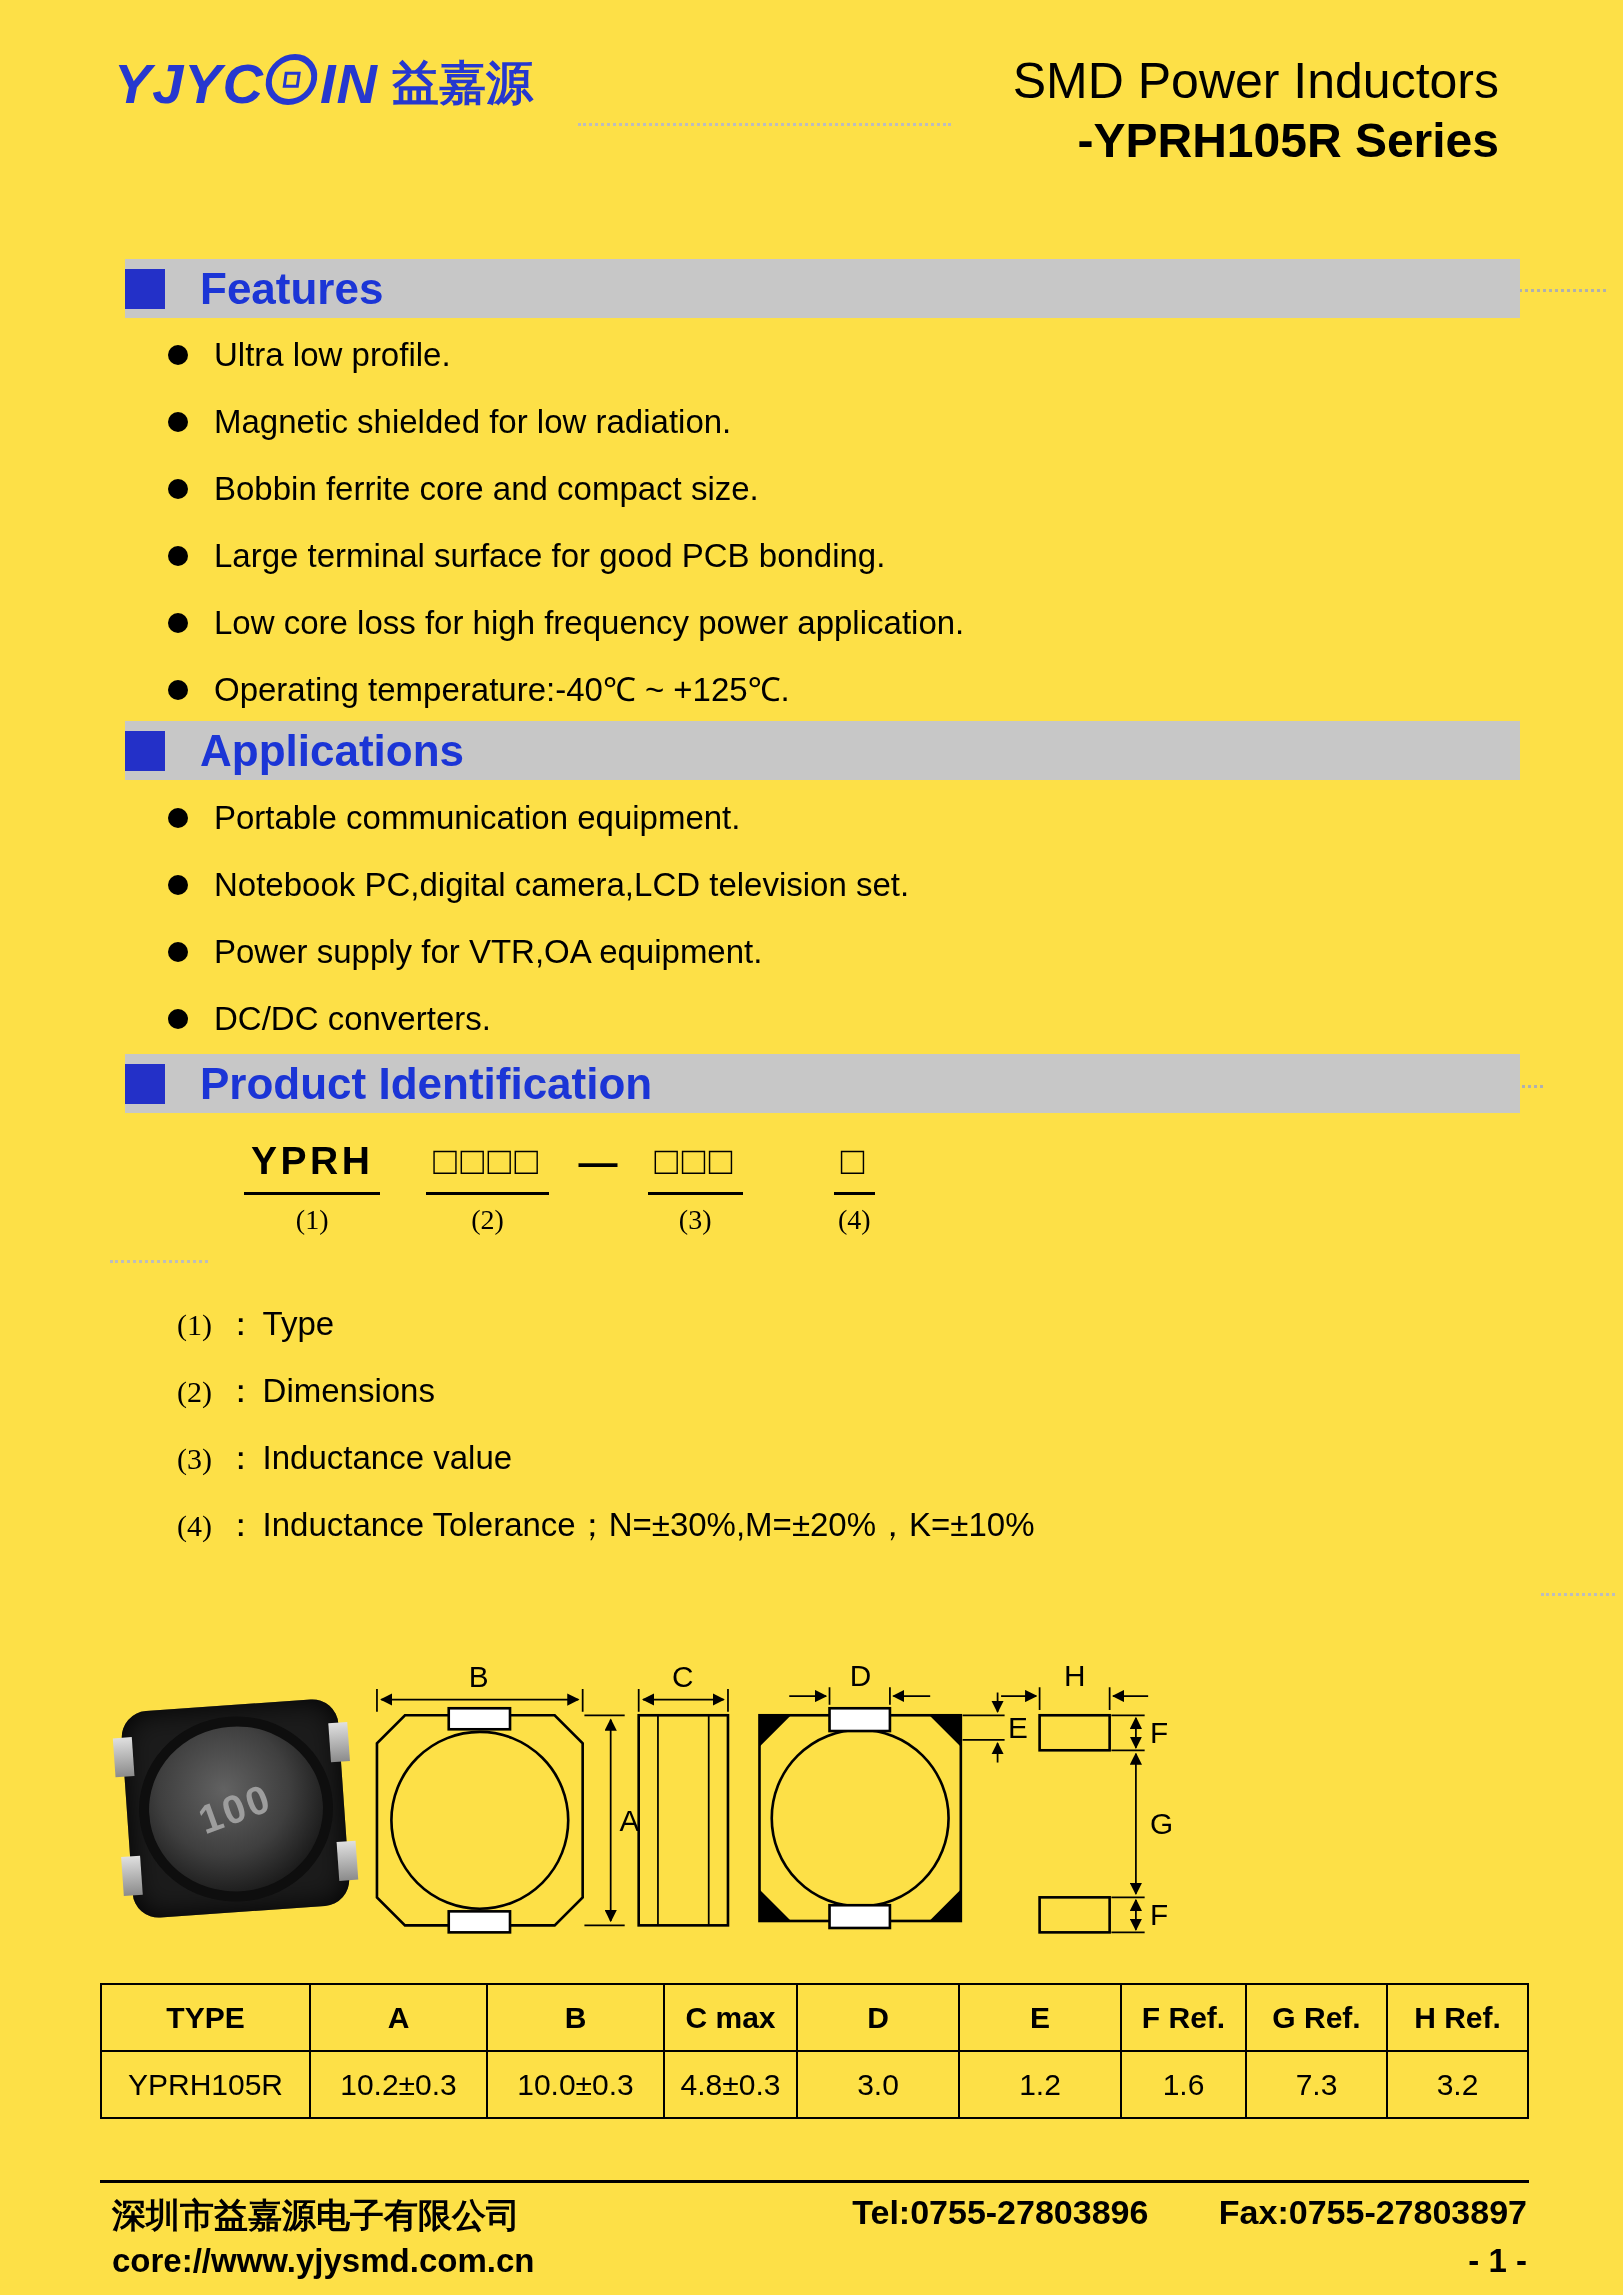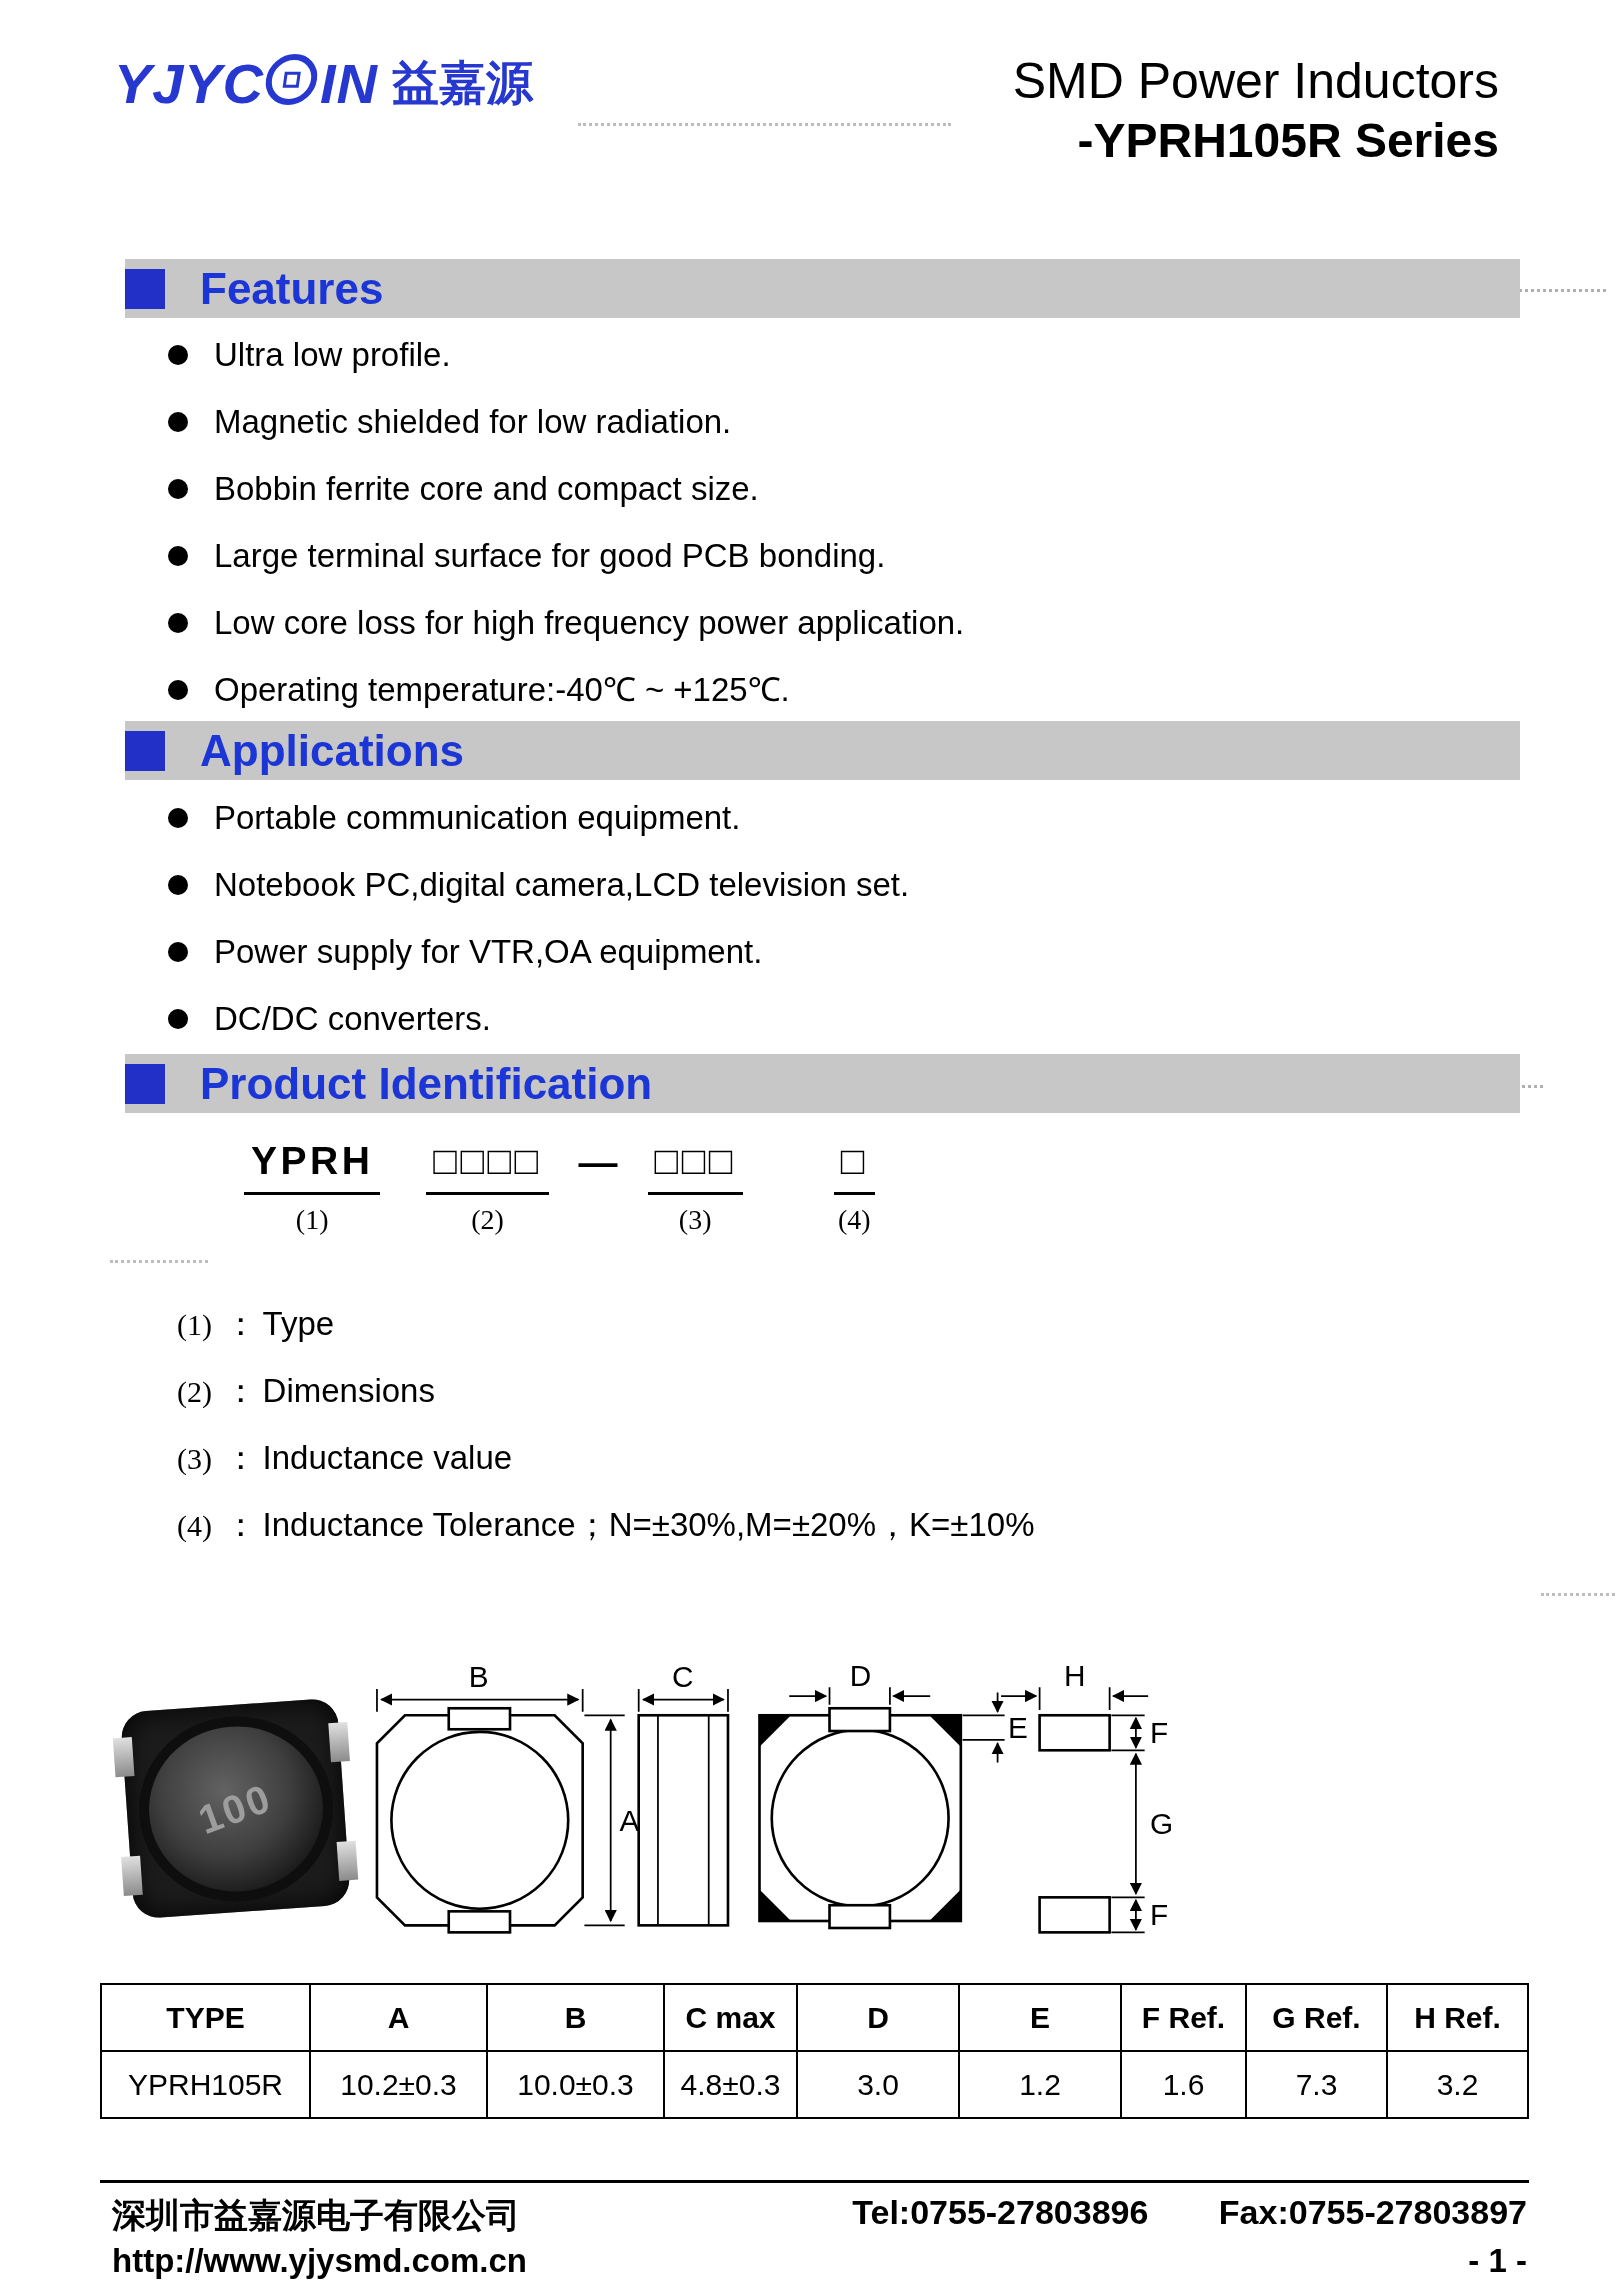--- a/index.html
+++ b/index.html
@@ -1,20 +1,20 @@
 <!DOCTYPE html>
 <html style="font-size:14px"><head>
 <meta charset="utf-8">
 <style>
   html,body { margin:0; padding:0; background:#888; }
   .page {
     position:relative;
     width:1623px; height:2295px;
     margin:0 auto;
-    background:#ffffff;
+    background:#fde047;
     font-family:"Liberation Sans", sans-serif;
     color:#000;
     overflow:hidden;
   }
 
   
   .header { position:absolute; top:51px; left:114px; right:124px; display:flex; justify-content:space-between; align-items:flex-start; }
   .logo { display:flex; align-items:center; }
   .logo-en { font-style:italic; font-weight:bold; font-size:56px; color:#2638cf; letter-spacing:0.9px; white-space:nowrap; }
   .coin { display:inline-block; width:39px; height:39px; border:6.1px solid #2638cf; border-radius:50%; position:relative; margin:0 2.6px; transform:skewX(-8deg); vertical-align:-1.8px; }
@@ -351,18 +351,18 @@
 
   <div class="footer-rule"></div>
   <div class="footer-row" id="footer-1">
     <span>深圳市益嘉源电子有限公司</span>
     <span class="telfax">
       <span>Tel:0755-27803896</span>
       <span>Fax:0755-27803897</span>
     </span>
   </div>
   <div class="footer-row" id="footer-2">
-    <span>http://www.yjysmd.com.cn</span>
+    <span>core://www.yjysmd.com.cn</span>
     <span>- 1 -</span>
   </div>
 
 </div>
 
 
 </body></html>

